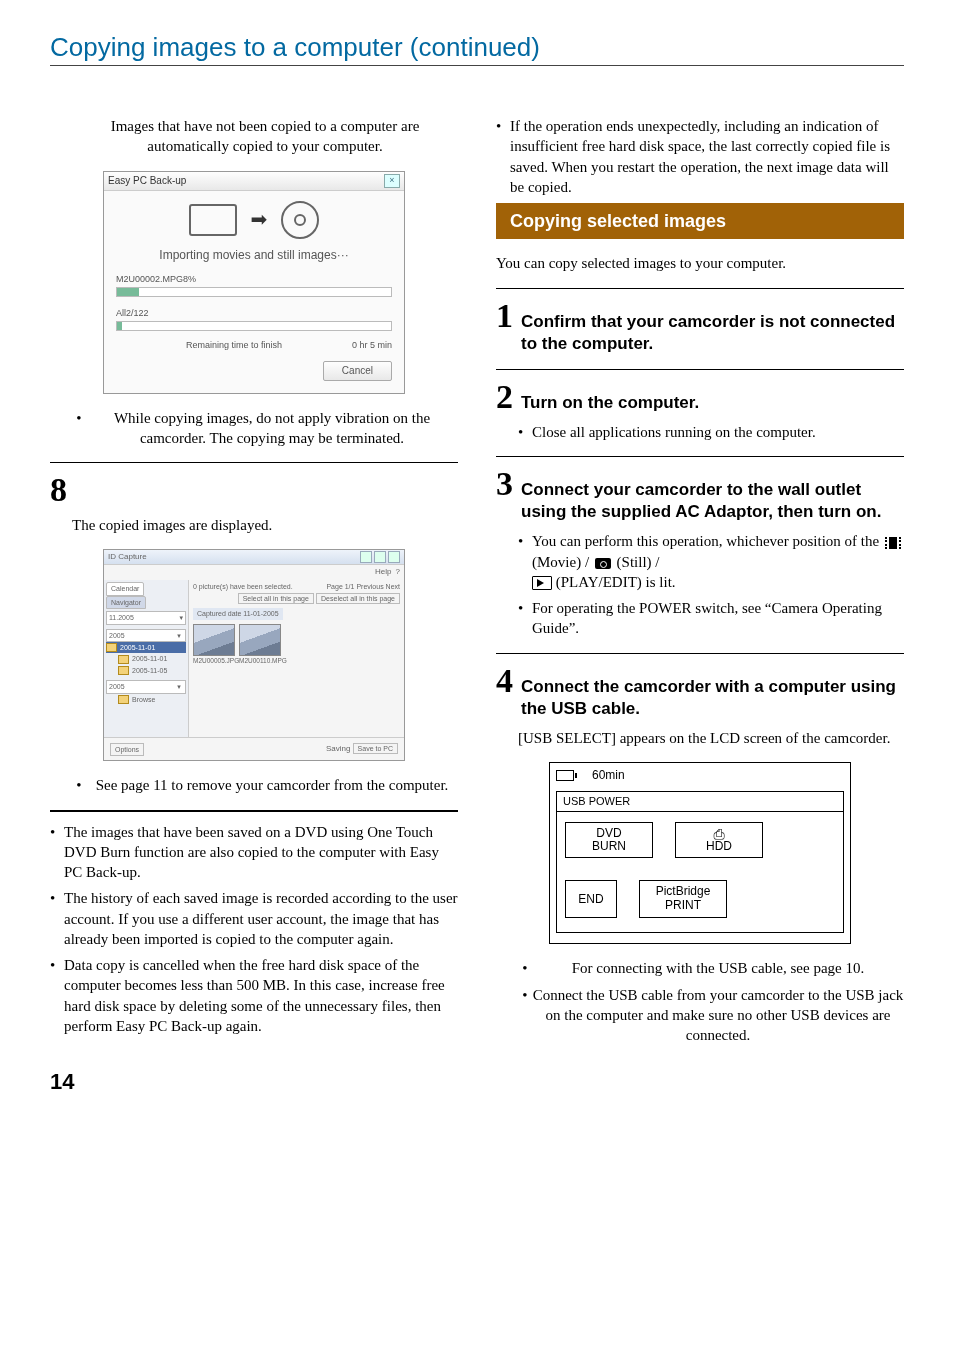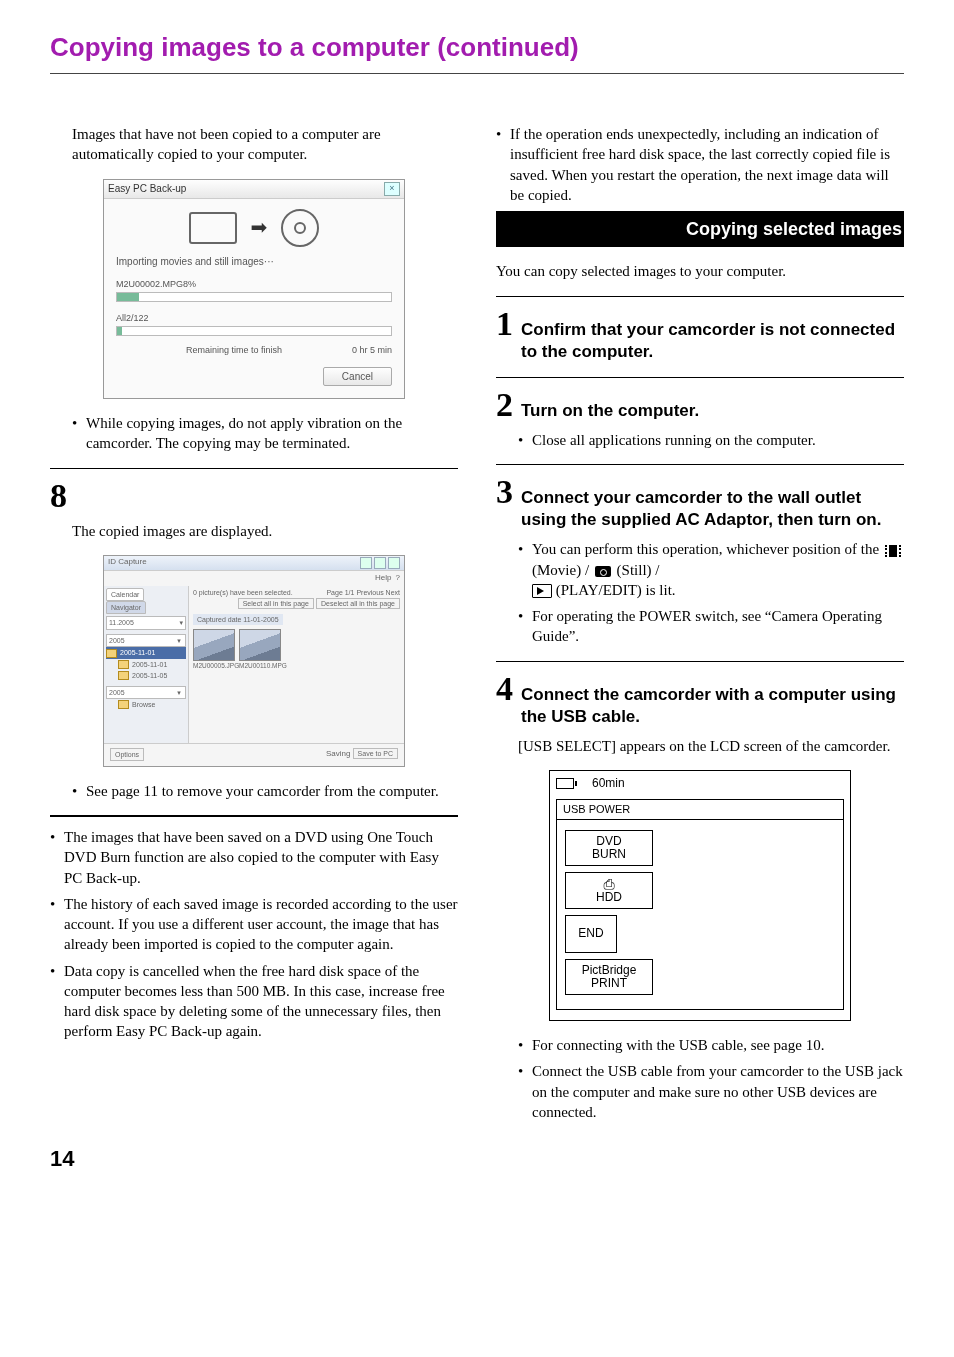--- a/index.html
+++ b/index.html
@@ -11,43 +11,43 @@
     width: 954px;
     color: #000;
     background: #fff;
   }
   .page {
     padding: 30px 50px 20px 50px;
     box-sizing: border-box;
   }
   .page-title {
     font-family: Arial, Helvetica, sans-serif;
-    font-weight: bold;
+    font-weight: normal;
     font-size: 26px;
-    color: #a21caf;
-    margin-bottom: 8px;
+    color: #0369a1;
   }
   .hr-thin {
     border: none;
     border-top: 1px solid #444;
     margin: 0 0 50px 0;
   }
   .columns {
     display: flex;
     gap: 38px;
   }
   .col {
     flex: 1;
     min-width: 0;
   }
   .body-text {
     margin: 0 0 14px 0;
   }
   .indent {
     margin-left: 22px;
+    text-align: center;
   }
   .bullet {
     display: flex;
     margin-bottom: 6px;
   }
   .bullet .dot {
     flex: 0 0 14px;
     font-size: 15px;
     line-height: 1.35;
   }
@@ -83,29 +83,28 @@
     border: none;
     border-top: 1px solid #000;
     margin: 14px 0 10px 0;
   }
   .section-divider-thick {
     border: none;
     border-top: 2px solid #000;
     margin: 14px 0 10px 0;
   }
   .gray-bar {
-    background: #000000;
+    background: #a16207;
     color: #fff;
     font-family: Arial, Helvetica, sans-serif;
     font-weight: bold;
     font-size: 18px;
-    padding: 6px 2px;
+    padding: 6px 14px;
     margin-top: 6px;
     margin-bottom: 14px;
-    text-align: right;
   }
   .page-num {
     font-family: Arial, Helvetica, sans-serif;
     font-weight: bold;
     font-size: 22px;
     margin-top: 16px;
   }
 
   
   .dlg {
@@ -154,22 +153,22 @@
   .dlg-pc {
     width: 34px; height: 34px;
     border: 2px solid #666;
     border-radius: 50%;
     display: flex; align-items: center; justify-content: center;
   }
   .dlg-pc-inner {
     width: 8px; height: 8px; border: 2px solid #666; border-radius: 50%;
   }
   .dlg-center {
-    text-align: left;
-    font-size: 10px;
+    text-align: center;
+    font-size: 12px;
     margin-bottom: 10px;
   }
   .dlg-line {
     display: flex; 
     font-size: 9px;
     margin-top: 6px;
   }
   .dlg-pbar {
     height: 8px;
     border: 1px solid #bbb;
@@ -264,21 +263,21 @@
   }
   .lcd-top {
     padding: 4px 6px;
     font-size: 12px;
   }
   .lcd-top-row1 { display: flex; align-items: center; gap: 18px; }
   .batt { width: 16px; height: 9px; border: 1.5px solid #000; position: relative; }
   .batt::after { content: ""; position: absolute; right: -4px; top: 2px; width: 2px; height: 5px; background: #000; }
   .lcd-sub { border: 1px solid #000; margin: 4px 6px 10px 6px; font-size: 11px; }
   .lcd-sub-title { border-bottom: 1px solid #000; padding: 2px 6px; }
-  .lcd-btns { padding: 10px 8px 14px 8px; display: flex; flex-wrap: wrap; gap: 6px; flex-direction: column; }
+  .lcd-btns { padding: 10px 8px 14px 8px; display: flex; flex-wrap: wrap; gap: 22px; }
   .lcd-btn {
     border: 1px solid #000;
     padding: 4px 0;
     width: 86px;
     text-align: center;
     font-size: 12px;
     line-height: 1.1;
   }
   .lcd-btn.small { width: 50px; height: 28px; display: flex; align-items: center; justify-content: center; }
   .hdd-icon { display: inline-block; width: 14px; height: 10px; vertical-align: middle; }

